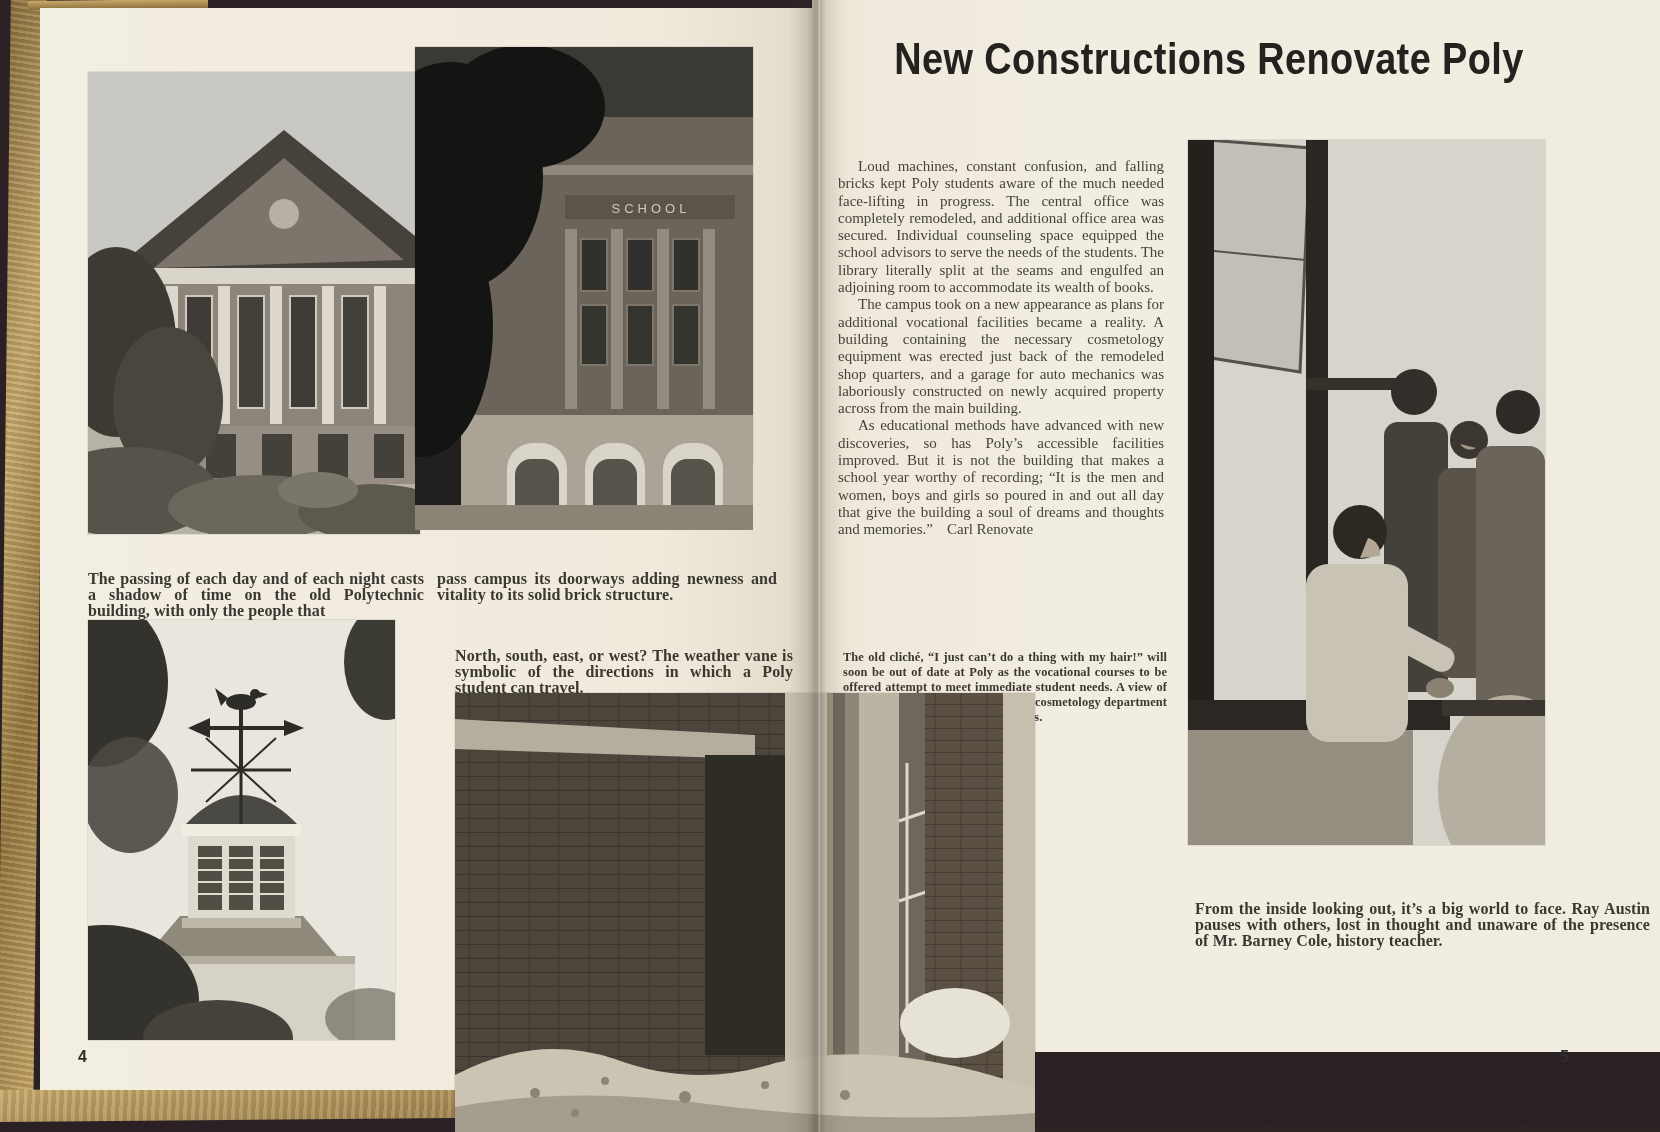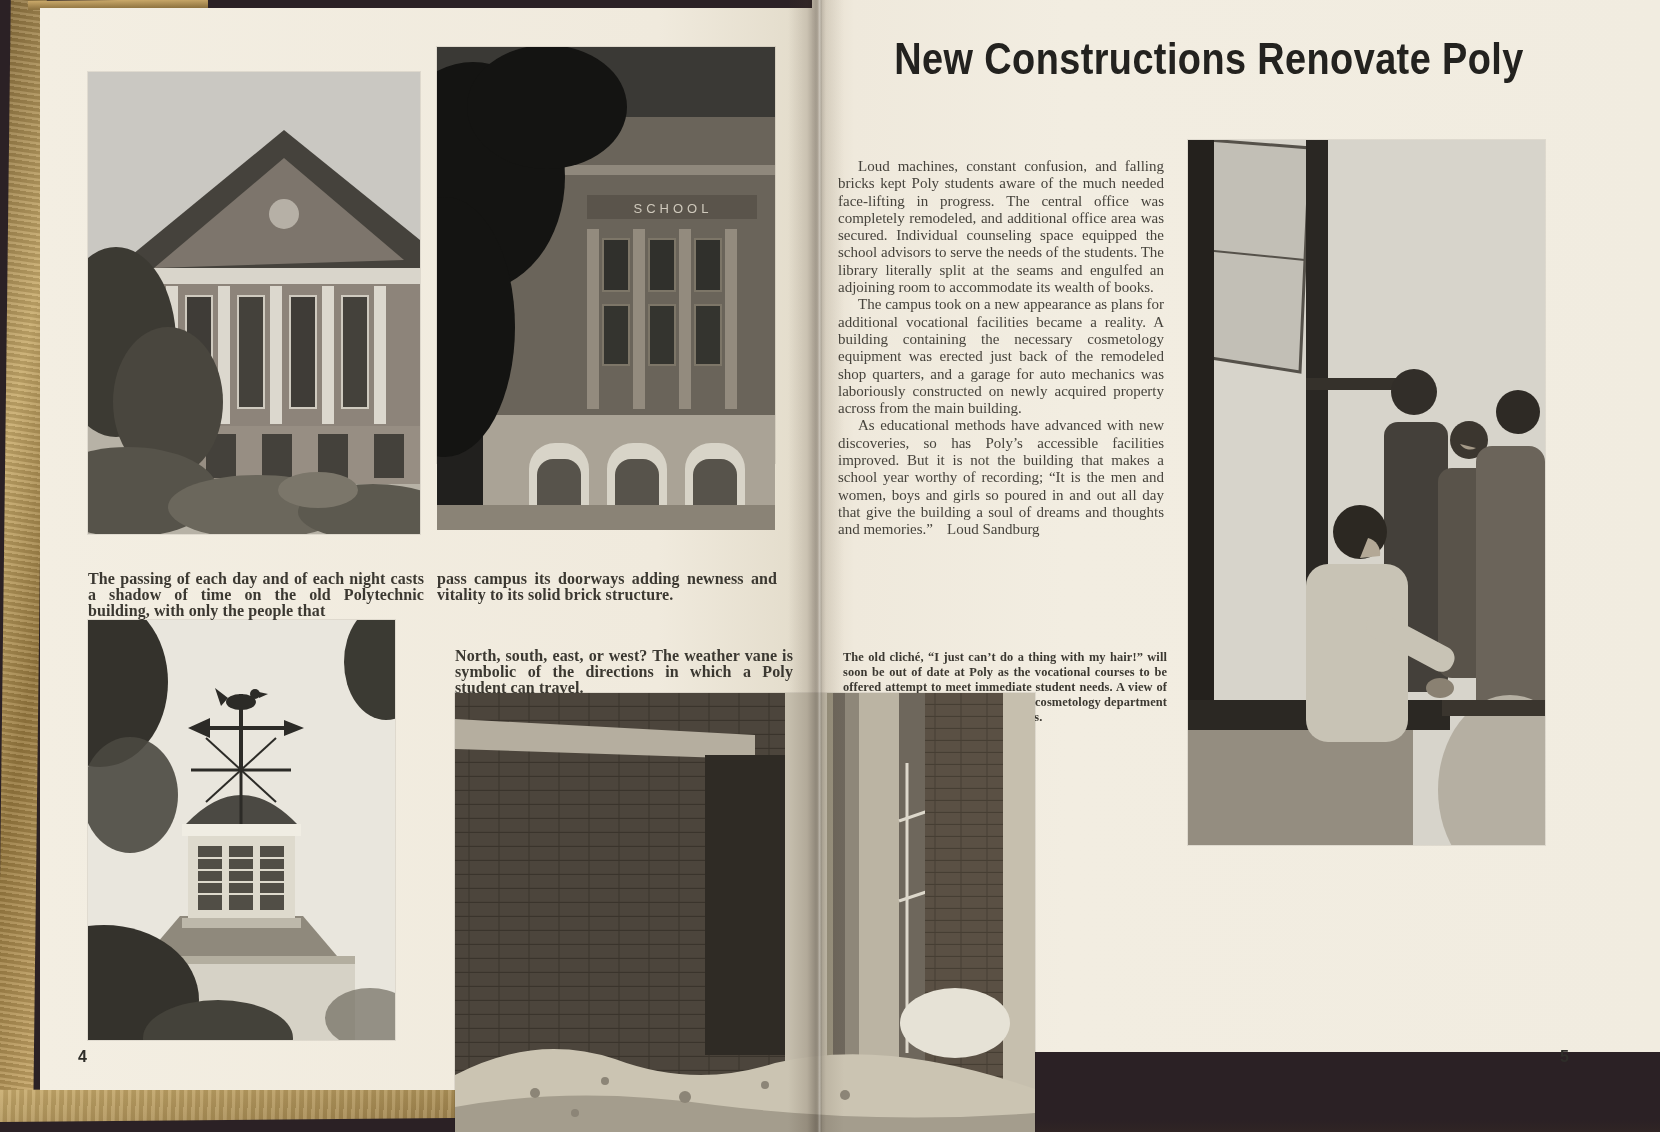--- a/index.html
+++ b/index.html
@@ -108,21 +108,21 @@
         <rect x="286" y="362" width="30" height="44" fill="#44413b"></rect>
         <ellipse cx="28" cy="270" rx="60" ry="95" fill="#3c3a33"></ellipse>
         <ellipse cx="80" cy="330" rx="55" ry="75" fill="#49463e"></ellipse>
         <ellipse cx="40" cy="420" rx="90" ry="45" fill="#56534a"></ellipse>
         <ellipse cx="170" cy="435" rx="90" ry="32" fill="#6b675c"></ellipse>
         <ellipse cx="285" cy="440" rx="75" ry="28" fill="#5c594f"></ellipse>
         <ellipse cx="230" cy="418" rx="40" ry="18" fill="#7b766a"></ellipse>
       </svg>
     </div>
 
-    <div class="photo" style="left:397px; top:39px; width:338px; height:416px;text-align:right;" aria-label="School facade at dusk">
+    <div class="photo" style="left:375px; top:39px; width:338px; height:416px;text-align:right;" aria-label="School facade at dusk">
       <svg width="338" height="483" viewBox="0 0 338 483">
         <rect width="338" height="483" fill="#21201e"></rect>
         <rect width="338" height="90" fill="#3a3935"></rect>
         <rect x="46" y="70" width="292" height="413" fill="#6a645a"></rect>
         <rect x="46" y="118" width="292" height="10" fill="#8f887c"></rect>
         <rect x="150" y="148" width="170" height="24" fill="#5a544b"></rect>
         <text x="236" y="166" text-anchor="middle" font-family="Liberation Sans, sans-serif" font-size="13" letter-spacing="4" fill="#cfc9bc">SCHOOL</text>
         <rect x="150" y="182" width="12" height="180" fill="#938b7e"></rect>
         <rect x="196" y="182" width="12" height="180" fill="#938b7e"></rect>
         <rect x="242" y="182" width="12" height="180" fill="#938b7e"></rect>
@@ -206,21 +206,21 @@
     <div class="pagenum" style="left:38px; top:1040px;">4</div>
   </div>
 
   <div class="page-right">
 
     <div class="title">New Constructions Renovate Poly</div>
 
     <div class="body-copy">
       <p>Loud machines, constant confusion, and falling bricks kept Poly students aware of the much needed face-lifting in progress. The central office was completely remodeled, and additional office area was secured. Individual counseling space equipped the school advisors to serve the needs of the students. The library literally split at the seams and engulfed an adjoining room to accommodate its wealth of books.</p>
       <p>The campus took on a new appearance as plans for additional vocational facilities became a reality. A building containing the necessary cosmetology equipment was erected just back of the remodeled shop quarters, and a garage for auto mechanics was laboriously constructed on newly acquired property across from the main building.</p>
-      <p><span>As educational methods have advanced with new discoveries, so has Poly’s accessible facilities improved. But it is not the building that makes a school year worthy of recording; “It is the men and women, boys and girls so poured in and out all day that give the building a soul of dreams and thoughts and memories.”</span><span class="attribution">Loud Sandburg</span></p>
+      <p><span>As educational methods have advanced with new discoveries, so has Poly’s accessible facilities improved. But it is not the building that makes a school year worthy of recording; “It is the men and women, boys and girls so poured in and out all day that give the building a soul of dreams and thoughts and memories.”</span><span class="attribution">Carl Renovate</span></p>
     </div>
 
     <div class="caption small" style="left:31px; top:650px; width:324px;">The old cliché, “I just can’t do a thing with my hair!” will soon be out of date at Poly as the vocational courses to be offered attempt to meet immediate student needs. A view of the early stage developments of the cosmetology department is an example of continuing progress.</div>
 
     <div class="photo" style="left:376px; top:140px; width:357px; height:705px;" aria-label="Students looking out of a tall window">
       <svg width="357" height="705" viewBox="0 0 357 705">
         <rect width="357" height="705" fill="#d7d4cb"></rect>
         <polygon points="20,0 122,8 112,232 10,216" fill="#c2bfb6" stroke="#55514a" stroke-width="3"></polygon>
         <line x1="16" y1="110" x2="117" y2="120" stroke="#55514a" stroke-width="2"></line>
         <rect x="0" y="0" width="26" height="705" fill="#24211d"></rect>
@@ -240,20 +240,21 @@
           <path d="M180,398 a16,16 0 0 1 12,18 l-20,2 z" fill="#b3a896"></path>
           <rect x="118" y="424" width="102" height="178" rx="22" fill="#c8c3b5"></rect>
           <rect x="186" y="468" width="96" height="26" rx="12" fill="#c8c3b5" transform="rotate(28 186 468)"></rect>
           <ellipse cx="252" cy="548" rx="14" ry="10" fill="#8a8172"></ellipse>
         </g>
         <ellipse cx="322" cy="650" rx="72" ry="95" fill="#b5afa2"></ellipse>
         <rect x="254" y="560" width="103" height="16" fill="#3a352e"></rect>
       </svg>
     </div>
 
+    <div class="caption" style="left:383px; top:901px; width:455px;">From the inside looking out, it’s a big world to face. Ray Austin pauses with others, lost in thought and unaware of the presence of Mr. Barney Cole, history teacher.</div>
 
     <div class="pagenum" style="left:748px; top:1048px;">5</div>
   </div>
 
   <div class="photo" style="left:455px; top:693px; width:580px; height:439px; z-index:7;" aria-label="Construction site with brick walls, stone columns and dirt mound">
     <svg width="580" height="439" viewBox="0 0 580 439">
       <defs>
         <pattern id="brickA" width="30" height="14" patternUnits="userSpaceOnUse">
           <rect width="30" height="14" fill="#4c453c"></rect>
           <line x1="0" y1="13.5" x2="30" y2="13.5" stroke="#3a342c" stroke-width="1.4"></line>

